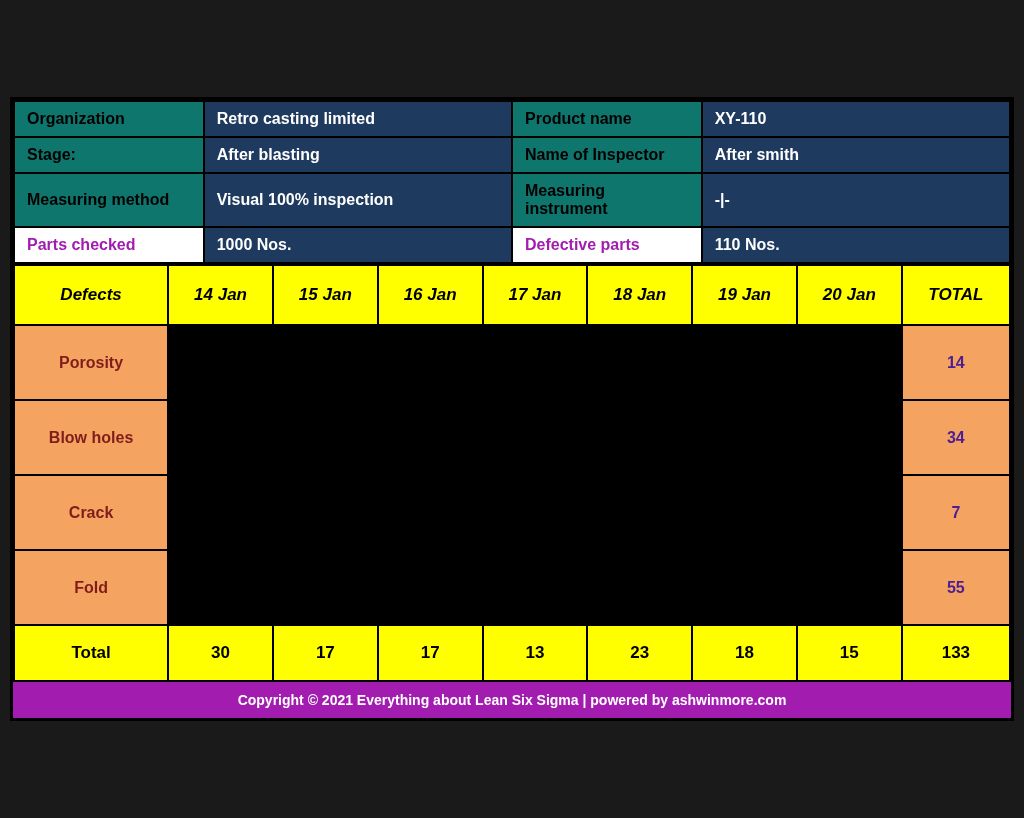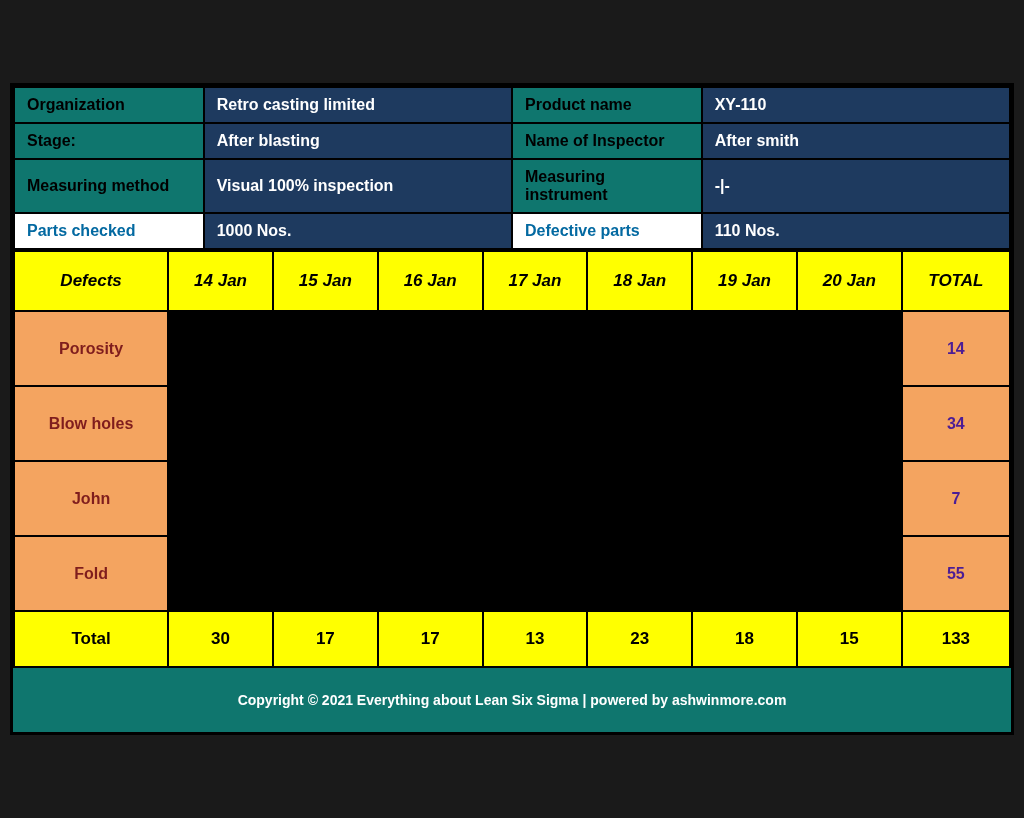--- a/index.html
+++ b/index.html
@@ -90,31 +90,31 @@
       color: #000;
       font-size: 17px;
       height: 56px;
     }
 
     .defect-row {
       height: 75px;
     }
 
     .footer {
-      background: #0f766e;
+      background: #a21caf;
       color: #fff;
       text-align: center;
       font-size: 14px;
       font-weight: bold;
-      padding: 24px;
+      padding: 10px;
     }
 
     .parts-row td {
       background: #fff;
-      color: #0369a1;
+      color: #a21caf;
       font-size: 16px;
       font-weight: bold;
     }
 
     .parts-value {
       background: #1e3a5f !important;
       color: #fff !important;
     }
   </style>
 </head>
@@ -182,21 +182,21 @@
           <td class="data-cell"></td>
           <td class="data-cell"></td>
           <td class="data-cell"></td>
           <td class="data-cell"></td>
           <td class="data-cell"></td>
           <td class="data-cell"></td>
           <td class="data-cell"></td>
           <td class="total-cell">34</td>
         </tr>
         <tr class="defect-row">
-          <td class="defect-label">John</td>
+          <td class="defect-label">Crack</td>
           <td class="data-cell"></td>
           <td class="data-cell"></td>
           <td class="data-cell"></td>
           <td class="data-cell"></td>
           <td class="data-cell"></td>
           <td class="data-cell"></td>
           <td class="data-cell"></td>
           <td class="total-cell">7</td>
         </tr>
         <tr class="defect-row">

